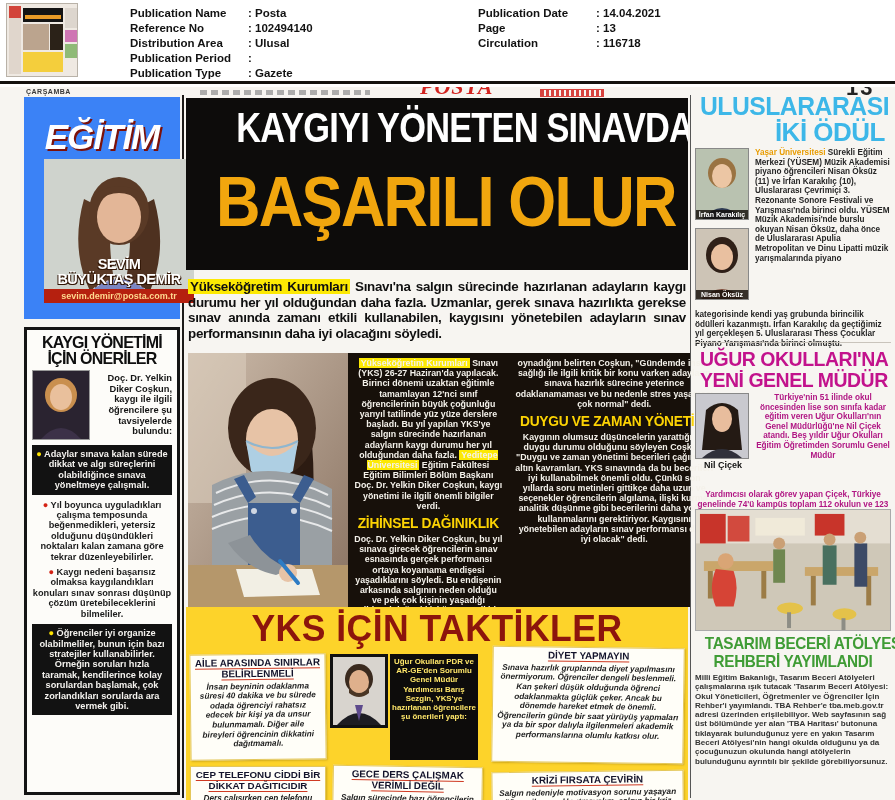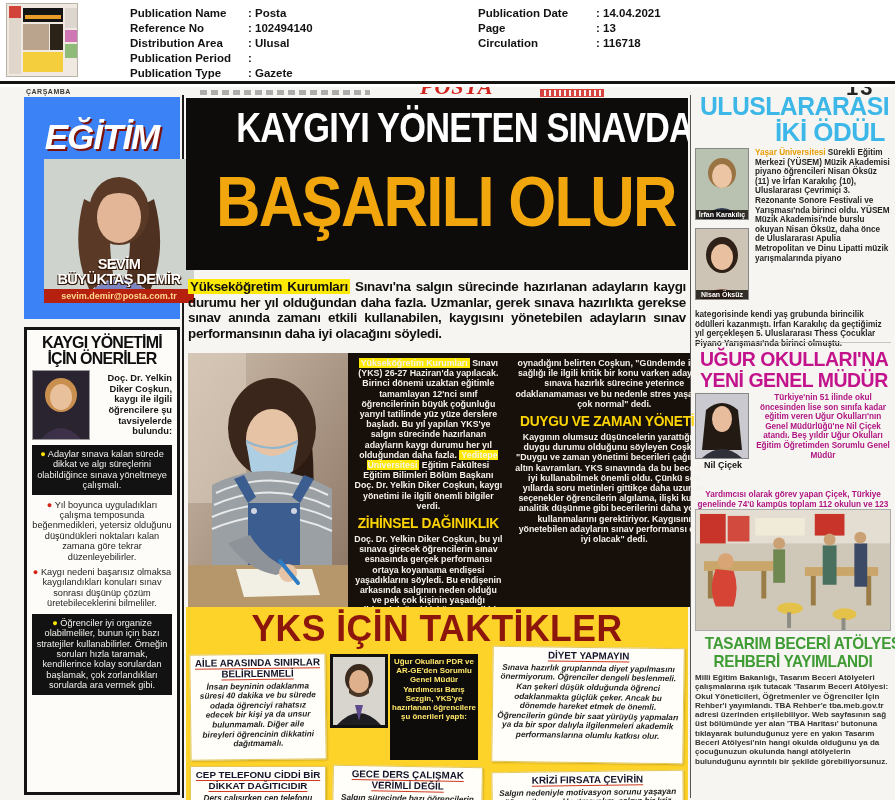--- a/index.html
+++ b/index.html
@@ -29,21 +29,21 @@
   #egitim { position:absolute; top:10px; left:24px; width:156px; height:222px; background:#3b82f6; padding:20px; }
   #egitim .ttl { color:#fff; font-weight:bold; font-style:italic; font-size:35px; text-align:center; letter-spacing:-1px; text-shadow:2px 2px 0 #7c110a; line-height:40px; }
   #egitim .photo { position:relative; width:150px; height:144px; margin-top:2px; overflow:hidden; }
   #egitim .name { position:absolute; left:0; right:0; bottom:16px; text-align:center; color:#fff; font-weight:bold; font-size:14.5px; line-height:15px; letter-spacing:-.5px; text-shadow:1px 1px 0 #301505,-1px 1px 0 #301505; }
   #egitim .mail { position:absolute; left:0; right:0; bottom:0; background:#b5200f; color:#ffd98f; font-weight:bold; font-size:9px; text-align:center; padding:2px 0; }
   #tipsbox { position:absolute; top:240px; left:24px; width:156px; height:468px; background:#fdfcf9; border:3px solid #141414; padding:4px 5px; }
   #tipsbox .ttl { font-weight:bold; font-size:16.5px; line-height:16px; text-align:center; color:#0f0f0f; letter-spacing:-.8px; transform:scaleX(.97); }
   .tips-intro-row { display:flex; margin-top:4px;align-items:center; }
   .tips-intro-row .p { width:58px; height:70px; flex:none; border:1px solid #999; }
   .tips-intro-row .txt { flex:1; font-weight:bold; font-size:9.3px; line-height:10.6px; text-align:right; padding-left:4px; color:#151515; }
-  .tip { font-weight:normal; font-size:9.2px; line-height:10.4px; text-align:center; margin-top:5px; color:#1c1c1c; }
+  .tip { font-weight:bold; font-size:9.2px; line-height:10.4px; text-align:center; margin-top:5px; color:#1c1c1c; }
   .tip.dark { background:#121212; color:#f4f2ee; padding:4px 3px; }
   .dot-y { color:#ffe400; } .dot-r { color:#d42315; }
 
   
   #smudge { position:absolute; top:3px; left:200px; width:170px; height:5px;
     background:repeating-linear-gradient(90deg,#9a9a9a 0 7px,transparent 7px 11px); opacity:.8; }
   #masthead { position:absolute; top:0px; left:420px; width:120px; height:11px; overflow:hidden; }
   #masthead span { font-family:"Liberation Serif",serif; font-weight:bold; font-style:italic; font-size:22px; color:#d2231f; display:block; margin-top:-13px; letter-spacing:1px; }
   #mast-box { position:absolute; top:2px; left:540px; width:64px; height:8px; border:1px solid #d2231f; background:repeating-linear-gradient(90deg,#d2231f 0 3px,transparent 3px 5px); opacity:.85; }
   #corner13 { position:absolute; top:0; left:846px; width:40px; height:9px; overflow:hidden; }

